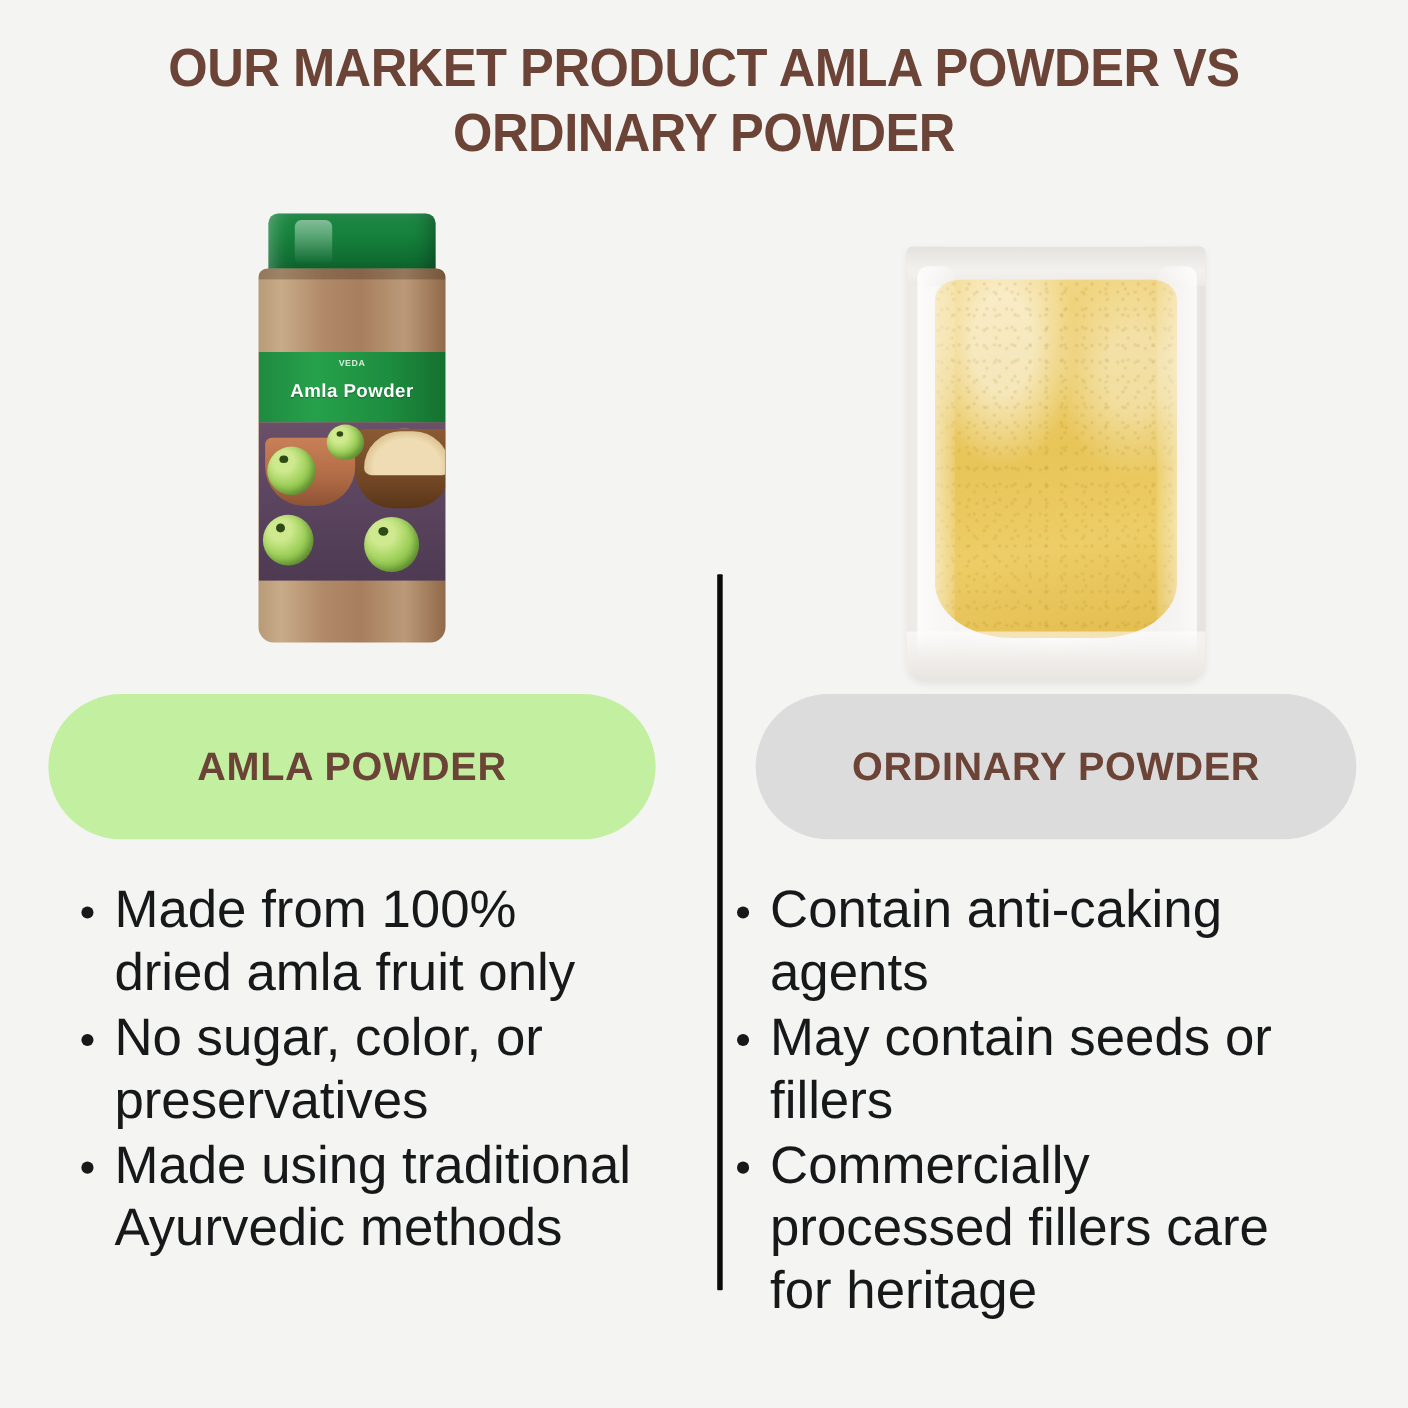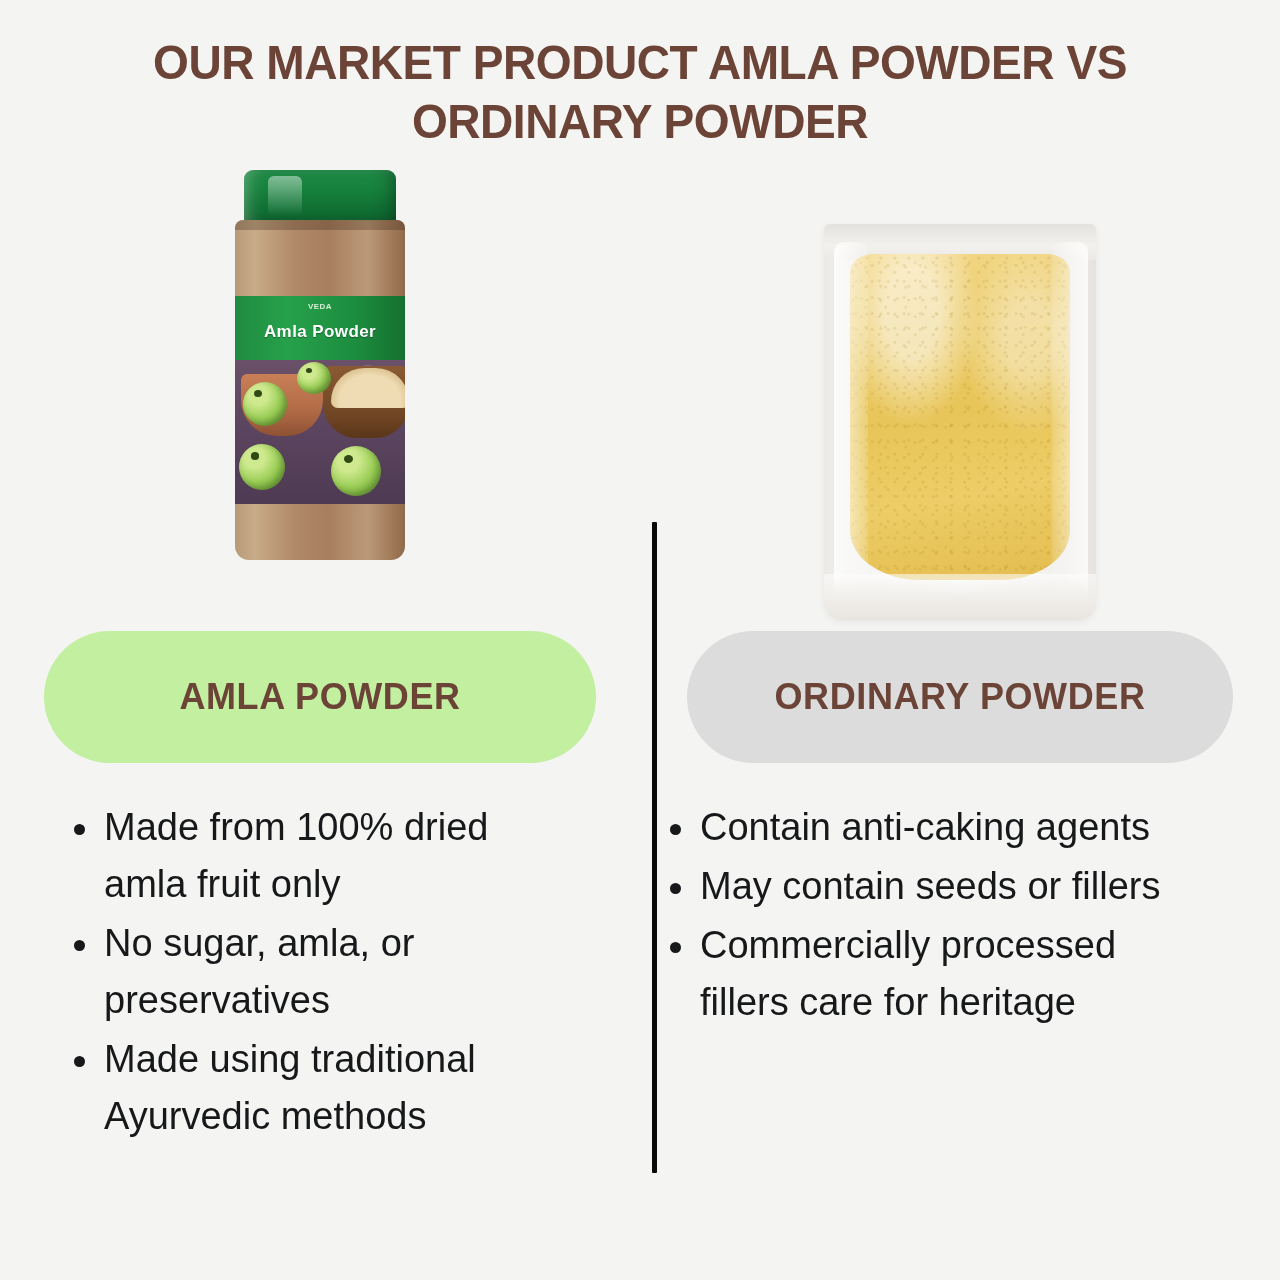--- a/index.html
+++ b/index.html
@@ -67,20 +67,21 @@
     align-items: flex-start;
     justify-content: center;
     position: relative;
   }
 
   
   .jar {
     position: relative;
     width: 178px;
     height: 390px;
+    margin-top: 24px;
   }
   .jar-cap {
     position: absolute;
     top: 0; left: 13px;
     width: 152px;
     height: 56px;
     background: linear-gradient(180deg,#1d8a45 0%,#16813c 35%,#0f6b31 78%,#0b5527 100%);
     border-radius: 9px 9px 5px 5px;
     box-shadow: inset 10px 0 18px -8px rgba(255,255,255,.35),
                 inset -12px 0 18px -8px rgba(0,0,0,.35);
@@ -271,21 +272,21 @@
   }
   .pill.green { width: 552px; background: #c2efa0; }
   .pill.gray  { width: 546px; background: #dcdcdc; }
 
   
   .bullets {
     list-style: none;
     margin: 36px 0 0 0;
     padding: 0;
     color: #16181a;
-    font-size: 38px;
+    font-size: 48px;
     line-height: 57px;
   }
   .bullets li {
     position: relative;
     padding-left: 46px;
     margin-bottom: 2px;
   }
   .bullets li::before {
     content: "";
     position: absolute;
@@ -339,21 +340,21 @@
         </div>
       </div>
     </div>
 
     <div class="pill-row">
       <div class="pill green">AMLA POWDER</div>
     </div>
 
     <ul class="bullets left-list">
       <li>Made from 100% dried amla fruit only</li>
-      <li>No sugar, amla, or preservatives</li>
+      <li>No sugar, color, or preservatives</li>
       <li>Made using traditional Ayurvedic methods</li>
     </ul>
   </div>
 
   <div class="col">
 
     <div class="product-area">
       <div class="pouch">
         <div class="pouch-seal"></div>
         <div class="pouch-fill"></div>

